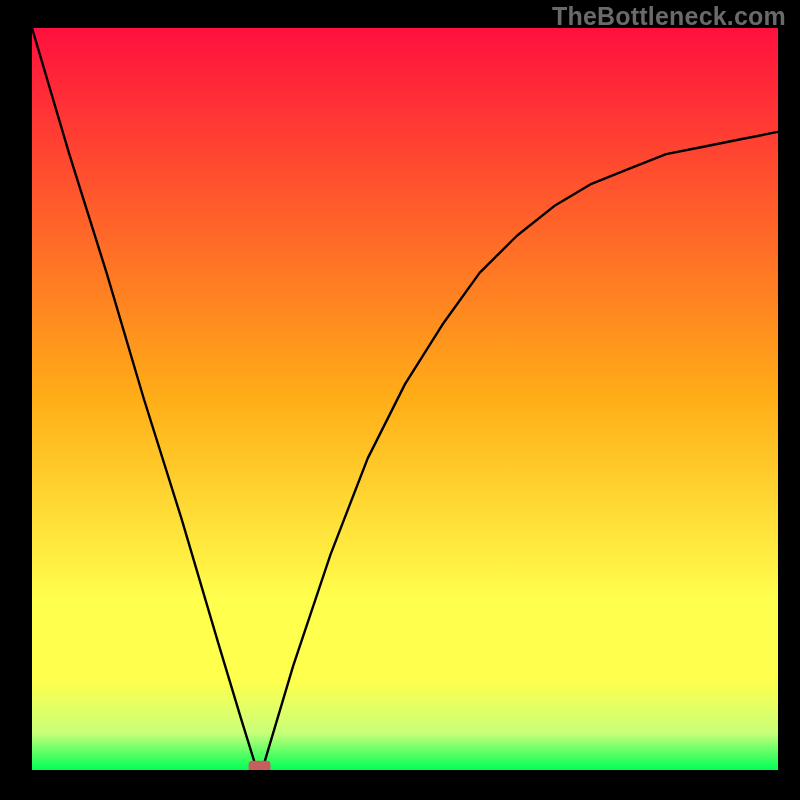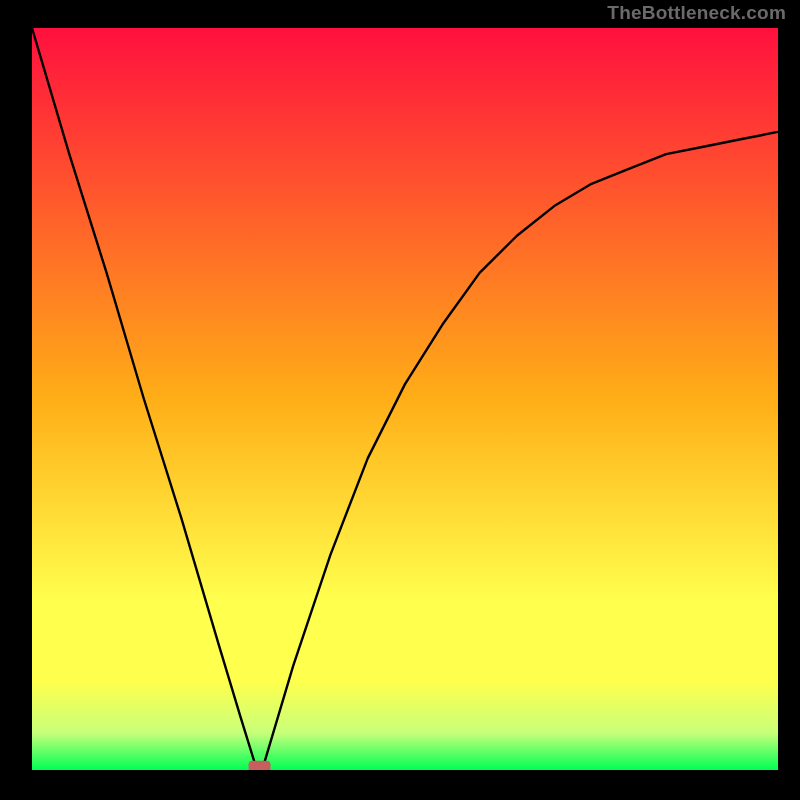--- a/index.html
+++ b/index.html
@@ -15,21 +15,21 @@
     position: relative;
     width: 800px;
     height: 800px;
     background: #000;
   }
   .watermark {
     position: absolute;
     top: 2px;
     right: 14px;
     color: #6a6a6a;
-    font-size: 19px;
+    font-size: 25px;
     font-weight: 600;
     letter-spacing: 0.2px;
     z-index: 5;
     user-select: none;
   }
   .plot-area {
     position: absolute;
     left: 32px;
     top: 28px;
     width: 746px;

